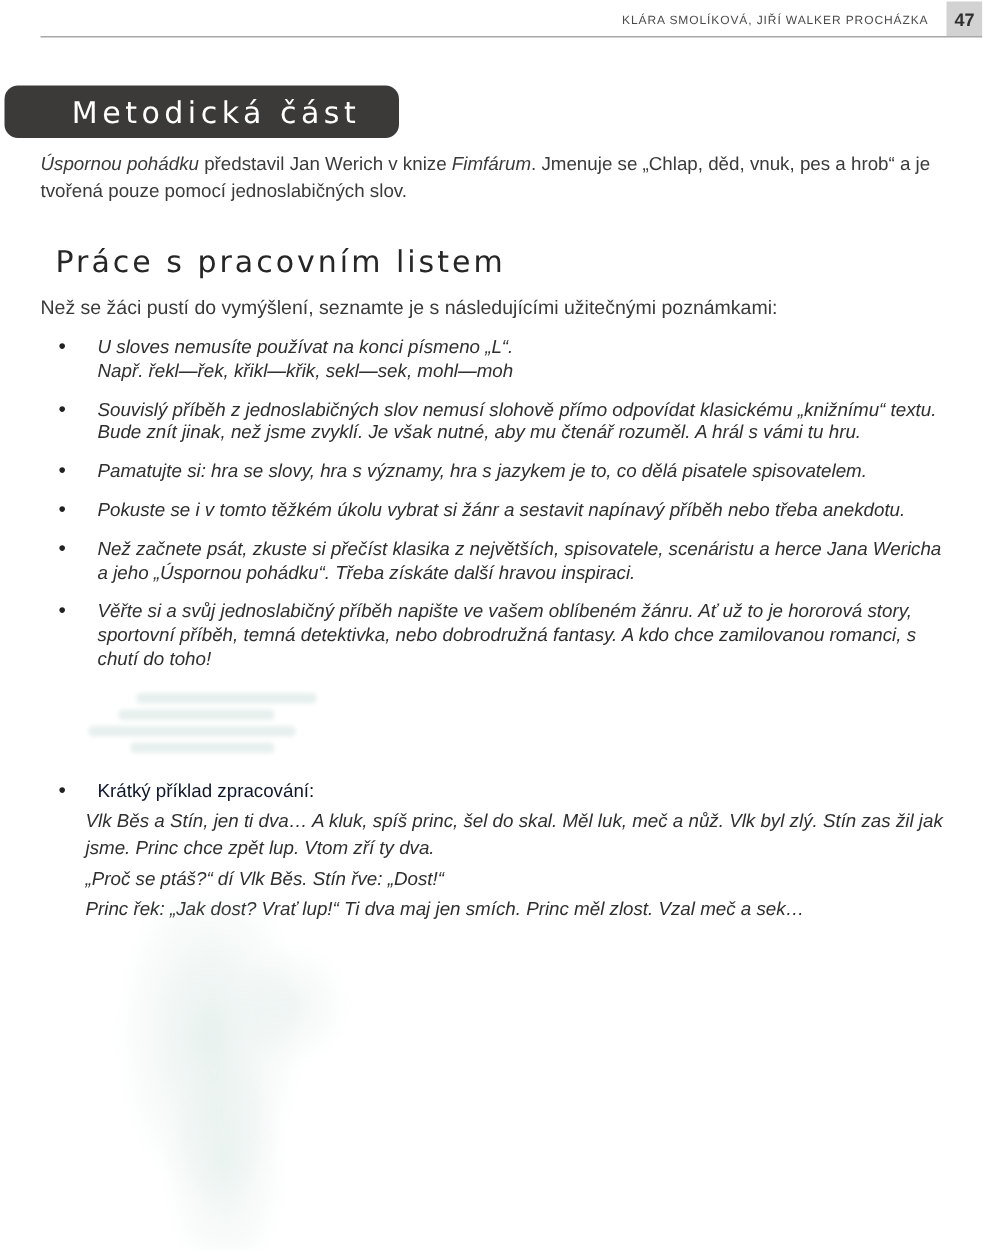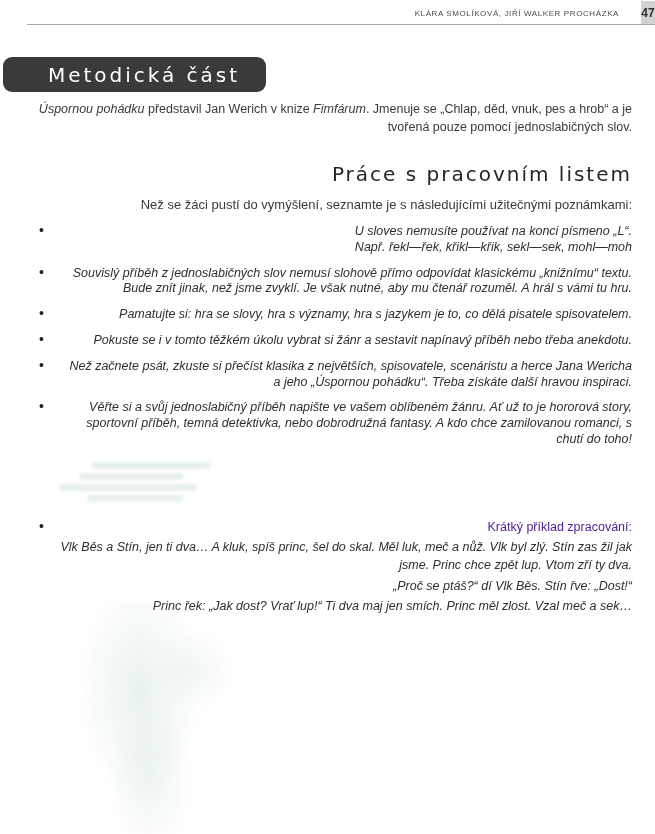--- a/index.html
+++ b/index.html
@@ -12,41 +12,41 @@
     overflow:hidden;
   }
   
   .header-authors{
     position:absolute;top:9px;right:36px;
     font-size:8px;letter-spacing:.6px;color:#4a4a4a;
     text-transform:uppercase;white-space:nowrap;
   }
   .page-number{
     position:absolute;top:1px;right:0;
-    width:14px;height:23px;
+    width:24px;height:23px;
     background:#d2d2d2;
     display:flex;align-items:center;justify-content:center;
     font-size:12px;font-weight:bold;color:#2e2e2e;
   }
   .header-rule{
     position:absolute;top:24px;left:27px;right:0;
     height:1px;background:#a8a8a8;
   }
   
   .badge{
     position:absolute;top:57px;left:3px;
     width:244px;height:35px;
     background:#3b3a38;border-radius:9px;
     display:flex;align-items:center;justify-content:center;
     color:#fff;font-family:"DejaVu Sans",sans-serif;
     font-size:20px;letter-spacing:3px;padding-left:19px;
   }
   
   .content{
-    position:absolute;left:27px;top:101px;width:605px;text-align:right;
+    position:absolute;left:27px;top:101px;width:605px;
   }
   .intro{
     margin:0;font-size:12.5px;line-height:17.5px;color:#3a3a3a;
   }
   .intro em{font-style:italic;}
   .section-title{
     margin:26px 0 0 10px;
     font-family:"DejaVu Sans",sans-serif;
     font-size:20px;font-weight:normal;letter-spacing:2px;
     color:#262626;line-height:24px;
@@ -72,21 +72,21 @@
   }
   .ghost-text span{
     display:block;height:7px;border-radius:3px;margin-bottom:4px;
     background:rgba(168,200,194,.28);
   }
   .ghost-text span:nth-child(1){width:120px;margin-left:34px;}
   .ghost-text span:nth-child(2){width:104px;margin-left:22px;}
   .ghost-text span:nth-child(3){width:138px;margin-left:2px;}
   .ghost-text span:nth-child(4){width:96px;margin-left:30px;}
   .example-label-list{margin-top:0;}
-  .example-label-list li{margin-bottom:2px;font-style:normal;color:#4c1d95;}
+  .example-label-list li{margin-bottom:2px;font-style:normal;color:#0f172a;}
   .example{
     margin:2px 0 0 30px;
     font-style:italic;font-size:12.5px;line-height:18.5px;color:#2f2f2f;
   }
   .example p{margin:0 0 2px 0;}
   
   .watermark{
     position:absolute;left:10px;top:600px;width:330px;height:234px;
     background:
       radial-gradient(ellipse 90px 160px at 130px 90px, rgba(178,208,200,.30), rgba(178,208,200,0) 70%),

